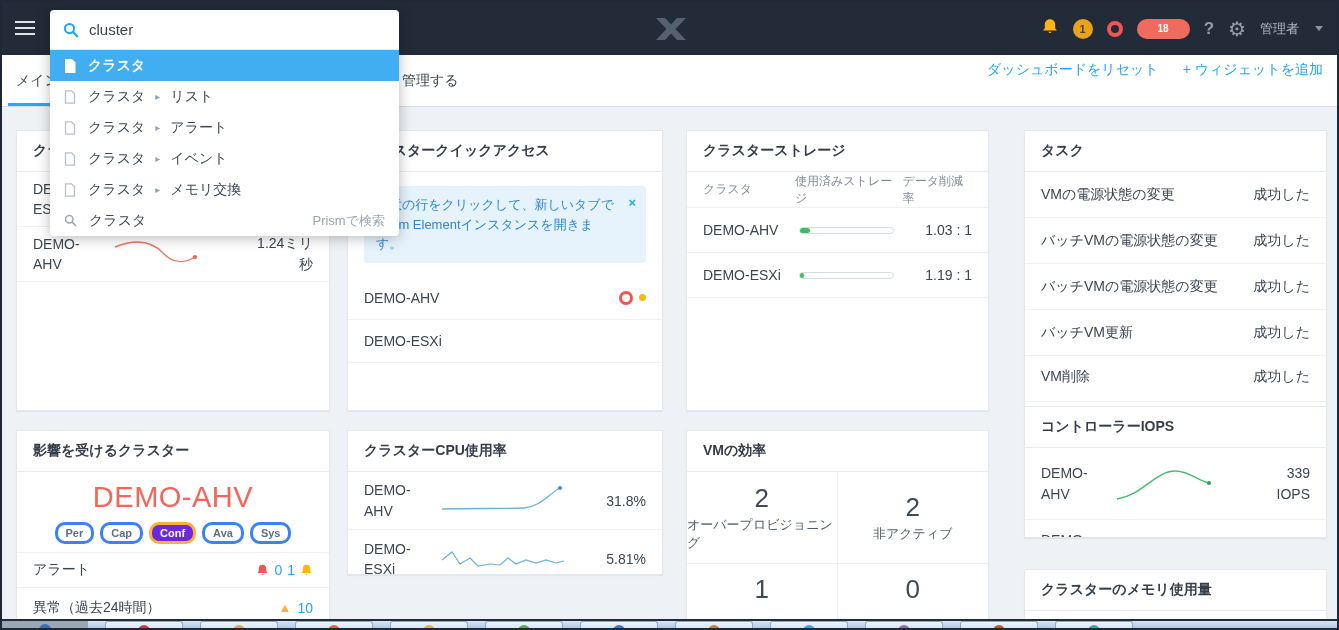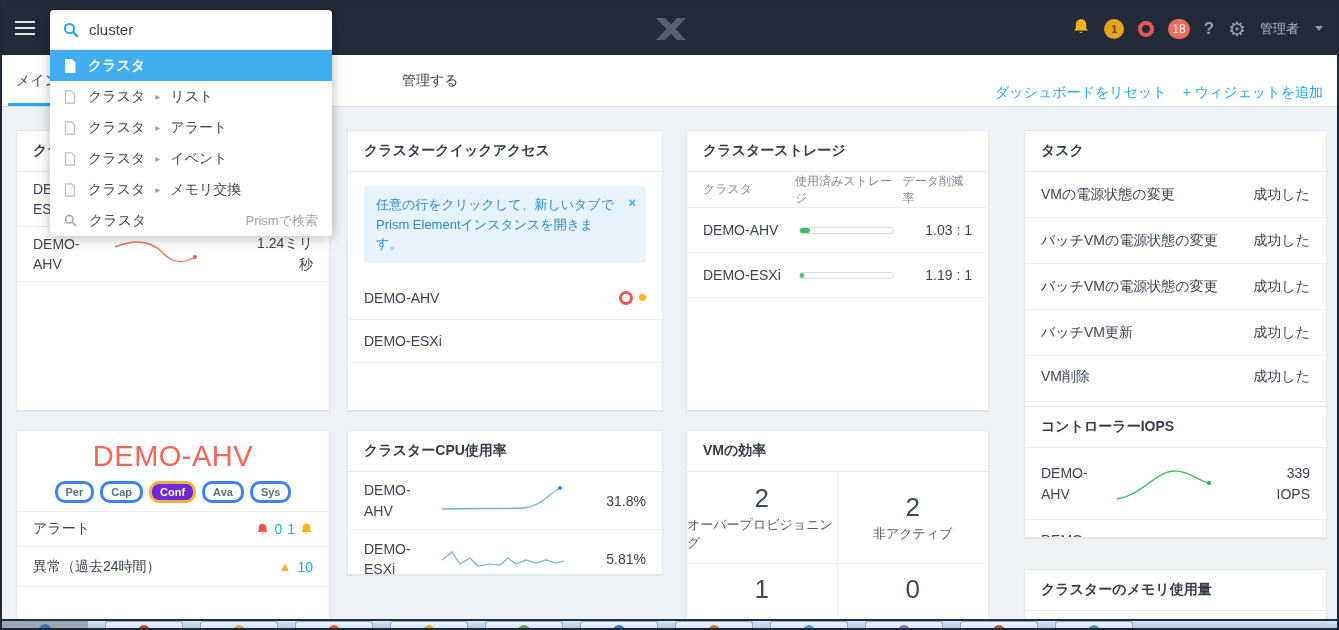--- a/index.html
+++ b/index.html
@@ -11,33 +11,33 @@
   
   .header { position:absolute; left:0; top:0; width:100%; height:53px; background:#232b39; z-index:10; }
   .hamburger { position:absolute; left:13px; top:19px; width:22px; height:16px; cursor:pointer; }
   .hamburger div { width:20px; height:2px; background:#dfe3e8; margin-bottom:4px; }
   .logo { position:absolute; left:654px; top:16px; }
   .header-right { position:absolute; right:14px; top:0; height:53px; display:flex; align-items:center; gap:14px; }
   .badge-amber { width:20px; height:20px; border-radius:50%; background:#e9a21b; color:#5c4308;
                  font-size:11px; font-weight:bold; display:flex; align-items:center; justify-content:center; }
   .ring-icon { width:16px; height:16px; border-radius:50%; border:4.5px solid #ef5753; background:transparent; }
   .badge-red { min-width:21px; height:20px; border-radius:10px; background:#f16a5e; color:#fff;
-               font-size:12px; font-weight:normal; display:flex; align-items:center; justify-content:center; padding:0 4px; }
+               font-size:10px; font-weight:bold; display:flex; align-items:center; justify-content:center; padding:0 21px; }
   .help-q { color:#949eab; font-size:17px; font-weight:bold; cursor:pointer; }
   .gear { color:#949eab; font-size:20px; cursor:pointer; line-height:1; }
   .user { color:#aeb7c4; font-size:13px; display:flex; align-items:center; gap:16px; cursor:pointer; }
   .caret-down { width:0; height:0; border-left:4px solid transparent; border-right:4px solid transparent; border-top:5px solid #8b95a3; }
 
   
   .subheader { position:absolute; left:0; top:53px; width:100%; height:52px; background:#fff;
                border-bottom:1px solid #d7dce2; z-index:5; }
   .tab-main { position:absolute; left:14px; top:17px; font-size:14px; color:#3c4552; }
   .tab-underline { position:absolute; left:6px; bottom:0; width:52px; height:3px; background:#2ba7f2; }
   .manage-label { position:absolute; left:400px; top:17px; font-size:14px; color:#3c4552; }
-  .sub-links { position:absolute; right:14px; top:29px; display:flex; gap:16px; }
+  .sub-links { position:absolute; right:14px; top:6px; display:flex; gap:24px; }
   .blue-link { color:#22a5f7; font-size:14px; cursor:pointer; text-decoration:none; }
 
   
   .card { position:absolute; background:#fff; border:1px solid #e4e8ed; box-shadow:0 1px 1px rgba(0,0,0,.05);
           overflow:hidden; }
   .card-title { height:41px; display:flex; align-items:center; padding:0 16px; font-size:14px; font-weight:bold;
                 color:#343d49; border-bottom:1px solid #e8ebef; }
   .crow { display:flex; align-items:center; padding:0 16px; border-bottom:1px solid #eef0f3; }
   .cname { font-size:14px; color:#3c4552; }
   .cname-narrow { width:62px; font-size:14px; color:#3c4552; word-break:break-word; line-height:1.45; }
@@ -92,21 +92,21 @@
   .vm-cell-b { height:60px; justify-content:flex-start; padding-top:10px; }
   .vm-cell-l { border-right:1px solid #eef0f3; }
   .vm-cell-t { border-bottom:1px solid #eef0f3; }
   .vm-num { font-size:26px; color:#3f4a57; line-height:1.2; }
   .vm-label { font-size:13px; color:#525d6a; margin-top:2px; }
 
   
   .spark { flex:0 0 auto; }
 
   
-  .dropdown { position:absolute; left:48px; top:8px; width:282px; z-index:100; background:#fff;
+  .dropdown { position:absolute; left:48px; top:8px; width:349px; z-index:100; background:#fff;
               border-radius:4px; box-shadow:0 2px 14px rgba(0,0,0,.28); overflow:hidden; }
   .search-row { height:40px; display:flex; align-items:center; padding:0 13px; border-bottom:1px solid #e8ebef; gap:10px; }
   .search-input { border:none; outline:none; font-size:15px; color:#3a434f; flex:1;
                   font-family:"Liberation Sans", sans-serif; }
   .dd-item { height:31px; display:flex; align-items:center; padding:0 14px; gap:12px; cursor:pointer; }
   .dd-item .lbl { font-size:14px; color:#3b4754; }
   .dd-item .arrow { font-size:10px; color:#9aa5b1; margin:0 -2px; }
   .dd-item.selected { background:#41aef2; }
   .dd-item.selected .lbl { color:#fff; font-weight:bold; }
   .dd-hint { margin-left:auto; font-size:13px; color:#9aa5b1; }
@@ -237,20 +237,21 @@
       <span class="cname">バッチVM更新</span>
       <span class="cval">成功した</span>
     </div>
     <div class="crow task-row-clip">
       <span class="cname">VM削除</span>
       <span class="cval">成功した</span>
     </div>
   </div>
 
   <div class="card" id="w-affected">
+    <div class="card-title">影響を受けるクラスター</div>
     <div class="big-cluster">DEMO-AHV</div>
     <div class="pills">
       <span class="pill">Per</span>
       <span class="pill">Cap</span>
       <span class="pill pill-active">Conf</span>
       <span class="pill">Ava</span>
       <span class="pill">Sys</span>
     </div>
     <div class="crow" style="height:36px; margin-top:8px; border-top:1px solid #eef0f3;">
       <span class="cname">アラート</span>

